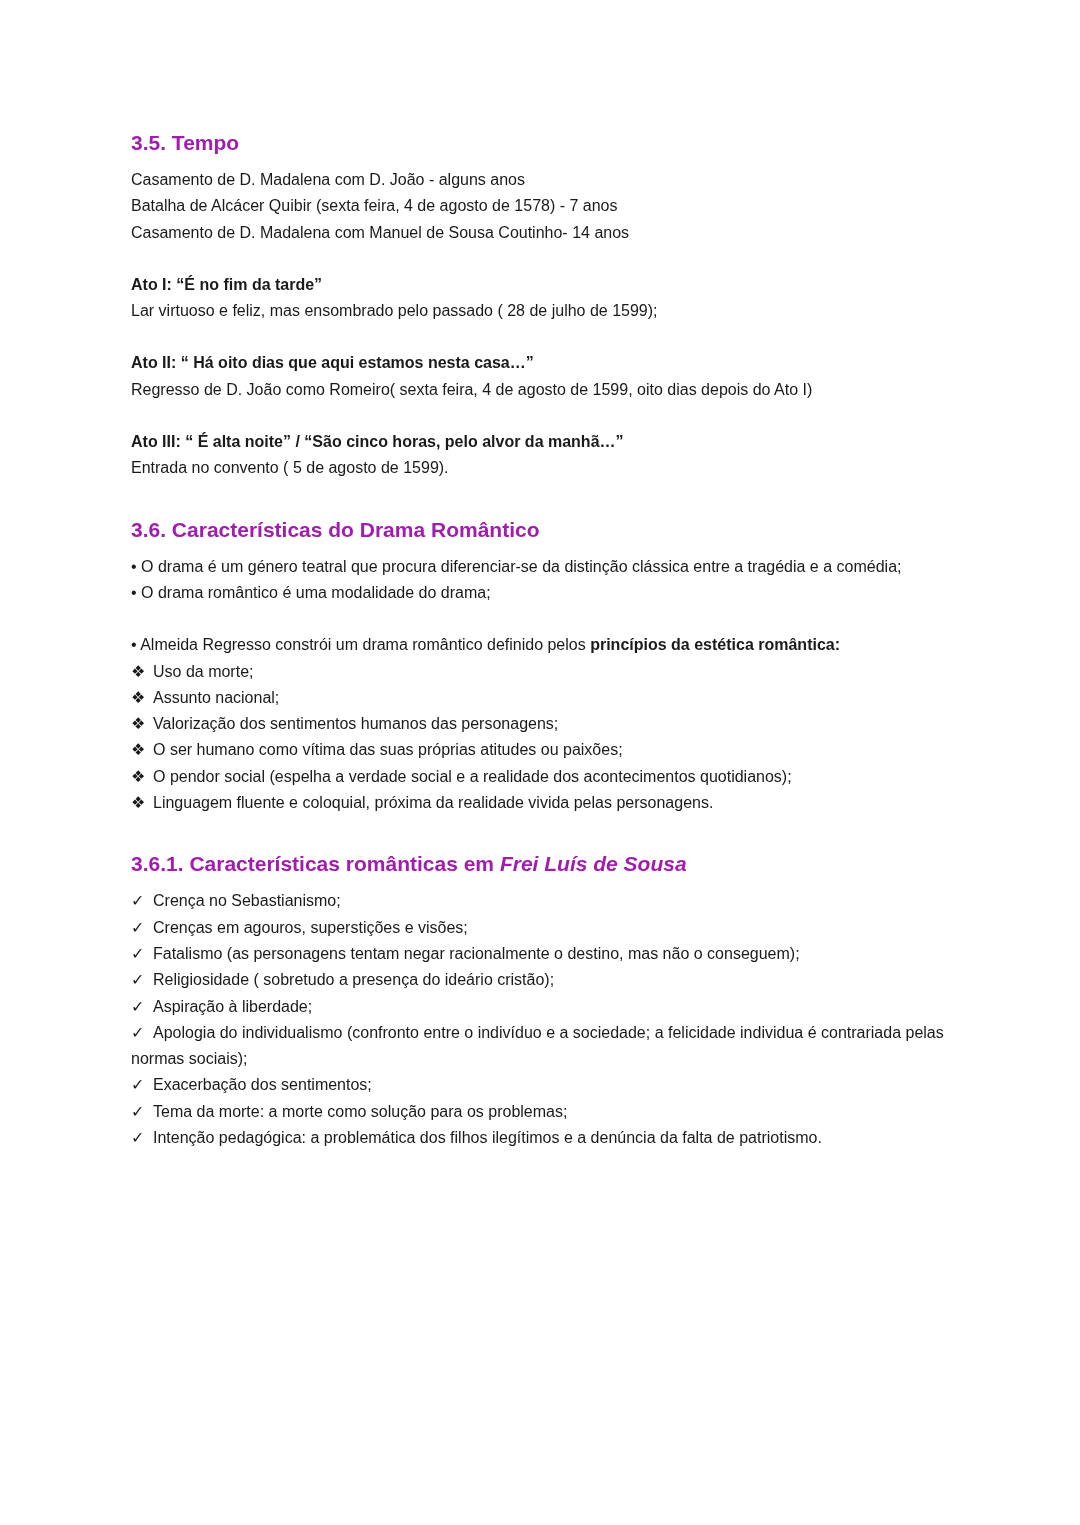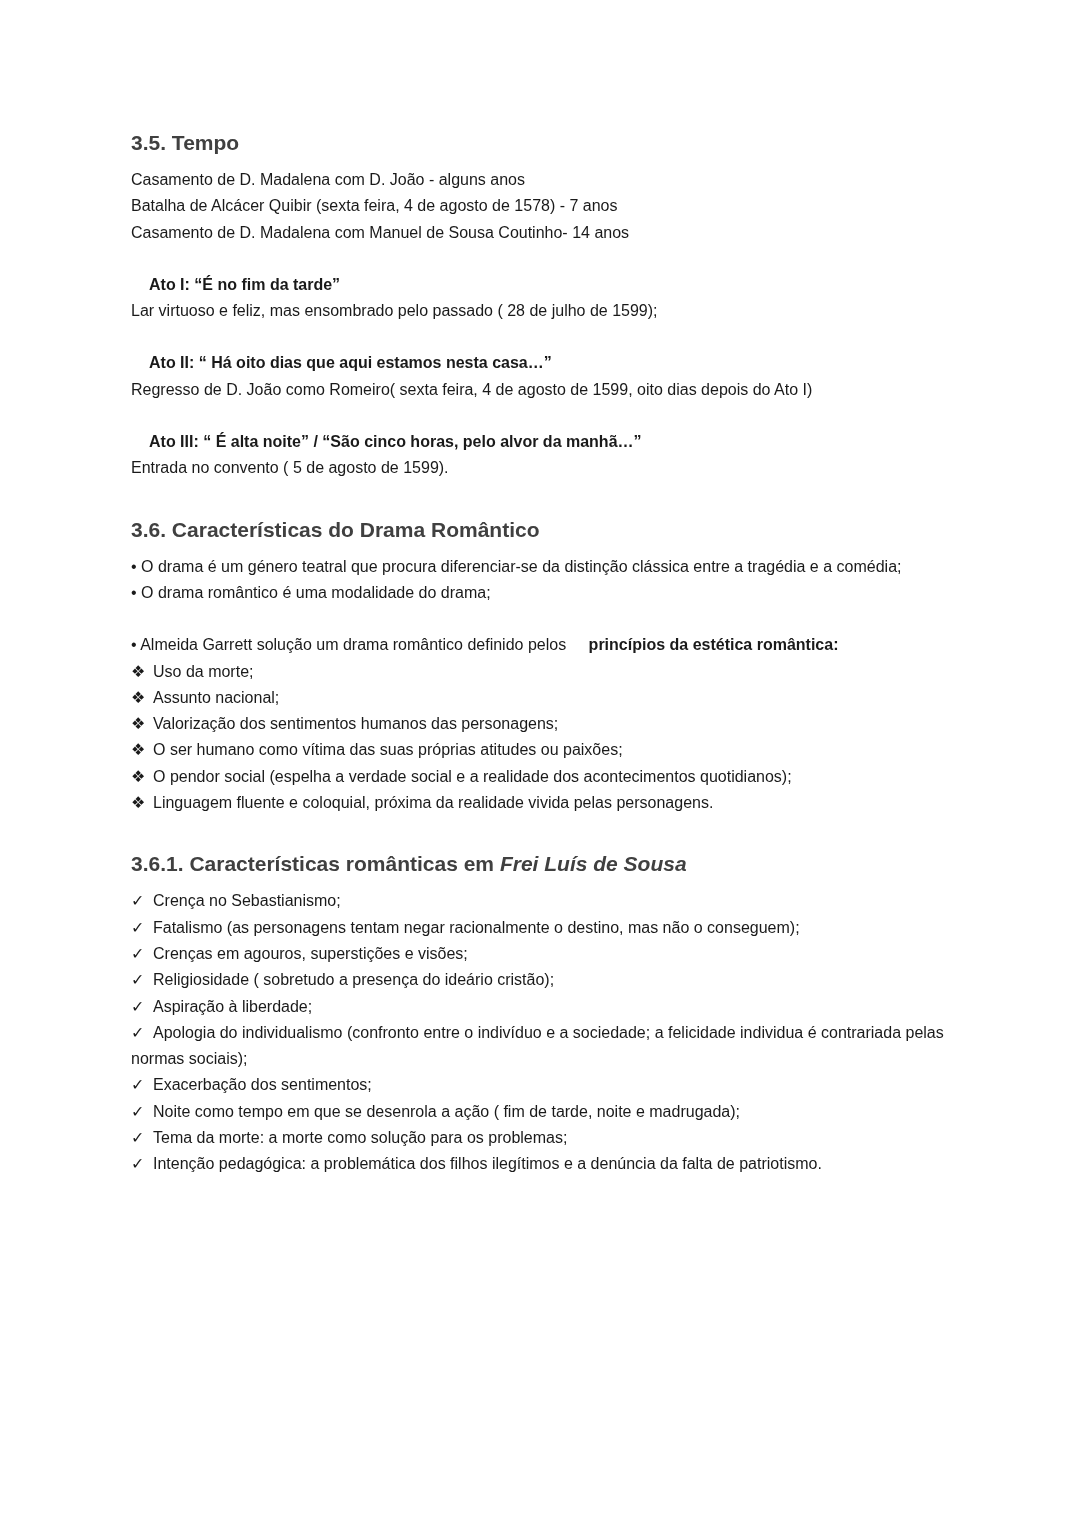--- a/index.html
+++ b/index.html
@@ -1,23 +1,23 @@
 <!DOCTYPE html>
 <html><head>
 <meta charset="utf-8">
 <style>
   html, body { margin: 0; padding: 0; background: #ffffff; }
   body {
     width: 1080px; height: 1525px; position: relative; overflow: hidden;
     font-family: "Liberation Sans", sans-serif; color: #1a1a1a;
   }
   .page { position: absolute; left: 131px; top: 128px; width: 820px; }
-  .h { color: #404040; font-weight: bold; font-size: 21px; line-height: 30px; margin: 0; }
+  .h { color: #a21caf; font-weight: bold; font-size: 21px; line-height: 30px; margin: 0; }
   .p { font-size: 16px; line-height: 26.3px; margin: 0; }
-  .b { font-weight: bold; margin-left: 18px; }
+  .b { font-weight: bold; }
   .gap { height: 26px; }
   .hgap { height: 9px; }
   .ital { font-style: italic; margin-top: 46px; }
   .mark { display: inline-block; width: 22px; }
 </style>
 </head>
 <body>
 
 <div class="page">
 
@@ -38,36 +38,35 @@
 
   <p class="p b">Ato III: “ É alta noite” / “São cinco horas, pelo alvor da manhã…”</p>
   <p class="p">Entrada no convento ( 5 de agosto de 1599).</p>
   <div class="gap" style="height:33px"></div>
 
   <h2 class="h">3.6. Características do Drama Romântico</h2>
   <div class="hgap"></div>
   <p class="p"><span>•</span> <span>O drama é um género teatral que procura diferenciar-se da distinção clássica entre a tragédia e a comédia;</span></p>
   <p class="p"><span>•</span> <span>O drama romântico é uma modalidade do drama;</span></p>
   <div class="gap"></div>
-  <p class="p"><span>•</span> <span>Almeida Garrett solução um drama romântico definido pelos </span><span class="b">princípios da estética romântica:</span></p>
+  <p class="p"><span>•</span> <span>Almeida Regresso constrói um drama romântico definido pelos </span><span class="b">princípios da estética romântica:</span></p>
 
   <p class="p"><span class="mark">❖</span><span>Uso da morte;</span></p>
   <p class="p"><span class="mark">❖</span><span>Assunto nacional;</span></p>
   <p class="p"><span class="mark">❖</span><span>Valorização dos sentimentos humanos das personagens;</span></p>
   <p class="p"><span class="mark">❖</span><span>O ser humano como vítima das suas próprias atitudes ou paixões;</span></p>
   <p class="p"><span class="mark">❖</span><span>O pendor social (espelha a verdade social e a realidade dos acontecimentos quotidianos);</span></p>
   <p class="p"><span class="mark">❖</span><span>Linguagem fluente e coloquial, próxima da realidade vivida pelas personagens.</span></p>
   <div class="gap" style="height:33px"></div>
 
   <h2 class="h"><span>3.6.1. Características românticas em </span><span class="ital">Frei Luís de Sousa</span></h2>
   <div class="hgap"></div>
   <p class="p"><span class="mark">✓</span><span>Crença no Sebastianismo;</span></p>
+  <p class="p"><span class="mark">✓</span><span>Crenças em agouros, superstições e visões;</span></p>
   <p class="p"><span class="mark">✓</span><span>Fatalismo (as personagens tentam negar racionalmente o destino, mas não o conseguem);</span></p>
-  <p class="p"><span class="mark">✓</span><span>Crenças em agouros, superstições e visões;</span></p>
   <p class="p"><span class="mark">✓</span><span>Religiosidade ( sobretudo a presença do ideário cristão);</span></p>
   <p class="p"><span class="mark">✓</span><span>Aspiração à liberdade;</span></p>
   <p class="p"><span class="mark">✓</span><span>Apologia do individualismo (confronto entre o indivíduo e a sociedade; a felicidade individua é contrariada pelas normas sociais);</span></p>
   <p class="p"><span class="mark">✓</span><span>Exacerbação dos sentimentos;</span></p>
-  <p class="p"><span class="mark">✓</span><span>Noite como tempo em que se desenrola a ação ( fim de tarde, noite e madrugada);</span></p>
   <p class="p"><span class="mark">✓</span><span>Tema da morte: a morte como solução para os problemas;</span></p>
   <p class="p"><span class="mark">✓</span><span>Intenção pedagógica: a problemática dos filhos ilegítimos e a denúncia da falta de patriotismo.</span></p>
 
 </div>
 
 </body></html>

